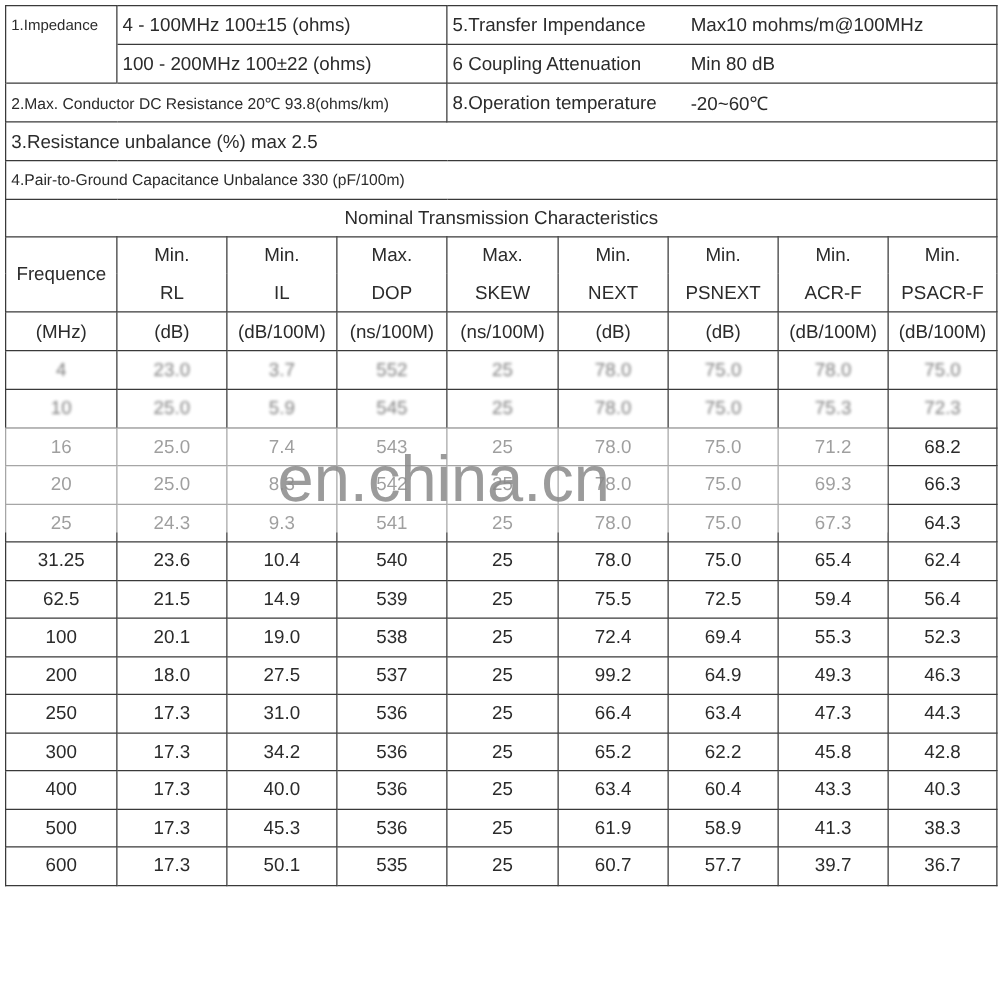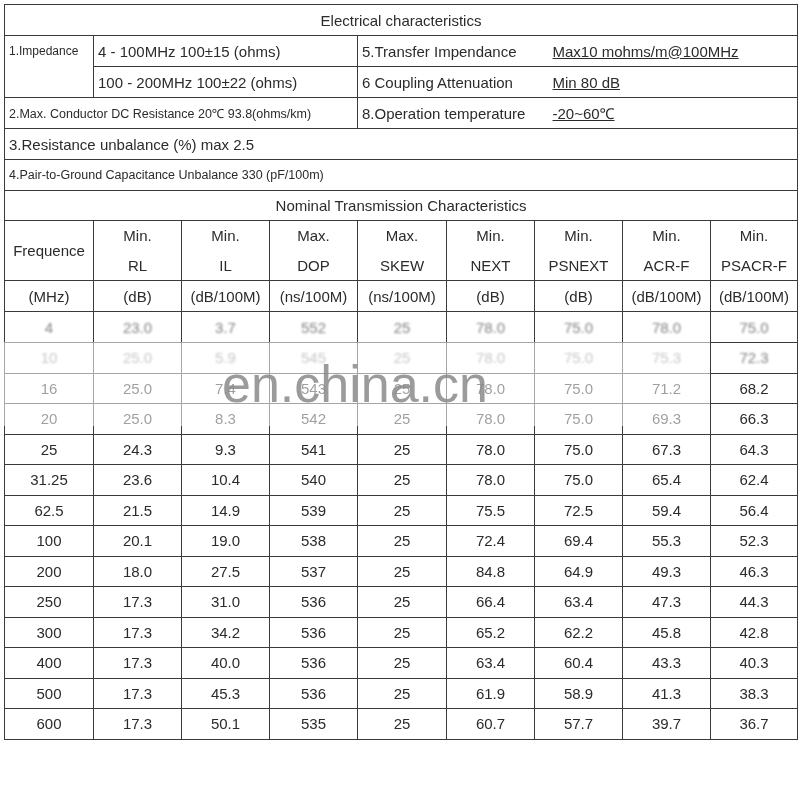--- a/index.html
+++ b/index.html
@@ -5,21 +5,21 @@
   html, body { margin: 0; padding: 0; background: #ffffff; }
   body { width: 800px; height: 803px; overflow: hidden; position: relative;
          font-family: "Liberation Sans", sans-serif; color: #2b2b2b; }
   .sheet { position: absolute; left: 4px; top: 4px; width: 793px; }
   table { border-collapse: collapse; width: 793px; table-layout: fixed; }
   td { border: 1px solid #3a3a3a; padding: 0; vertical-align: middle; }
   .elec td { height: 30px; font-size: 15px; }
   .elec .title { text-align: center; font-size: 15px; }
   .elec .lbl-small { font-size: 12px; padding-left: 4px; }
   .elec .txt { padding-left: 4px; }
-  .elec .txt-r { padding-left: 5px; text-decoration: underline; }
+  .elec .txt-r { padding-left: 5px; }
   .elec .noleft { border-left: none; }
   .elec .noright { border-right: none; margin-top: 38px; }
   .elec .notop { border-top: none; }
   .elec .nobottom { border-bottom: none; }
   .elec td.small { font-size: 12.5px; }
   .nom td { text-align: center; font-size: 15px; }
   .nom .title td { height: 29px; text-align: center; }
   .nom .hdr td { height: 29px; }
   .nom .hdr2 td { height: 30px; border-top: none; }
   .nom .hdr1 td.sub { border-bottom: none; }
@@ -44,23 +44,20 @@
 <div class="sheet">
 
   <table class="elec">
     <colgroup>
       <col style="width:89px">
         <col style="width:264px">
         <col style="width:190px">
         <col style="width:250px">
     </colgroup>
     <tbody>
-        <tr>
-      <td class="title" colspan="4">Electrical characteristics</td>
-    </tr>
     <tr>
       <td class="lbl-small nobottom">1.Impedance</td>
       <td class="txt">4 - 100MHz 100±15 (ohms)</td>
       <td class="txt noright">5.Transfer Impendance</td>
       <td class="txt-r noleft">Max10 mohms/m@100MHz</td>
     </tr>
     <tr>
       <td class="notop nobottom"></td>
       <td class="txt">100 - 200MHz 100±22 (ohms)</td>
       <td class="txt noright">6 Coupling Attenuation</td>
@@ -217,21 +214,21 @@
           <td>69.4</td>
           <td>55.3</td>
           <td>52.3</td>
         </tr>
         <tr class="row">
           <td>200</td>
           <td>18.0</td>
           <td>27.5</td>
           <td>537</td>
           <td>25</td>
-          <td>84.8</td>
+          <td>99.2</td>
           <td>64.9</td>
           <td>49.3</td>
           <td>46.3</td>
         </tr>
         <tr class="row">
           <td>250</td>
           <td>17.3</td>
           <td>31.0</td>
           <td>536</td>
           <td>25</td>

